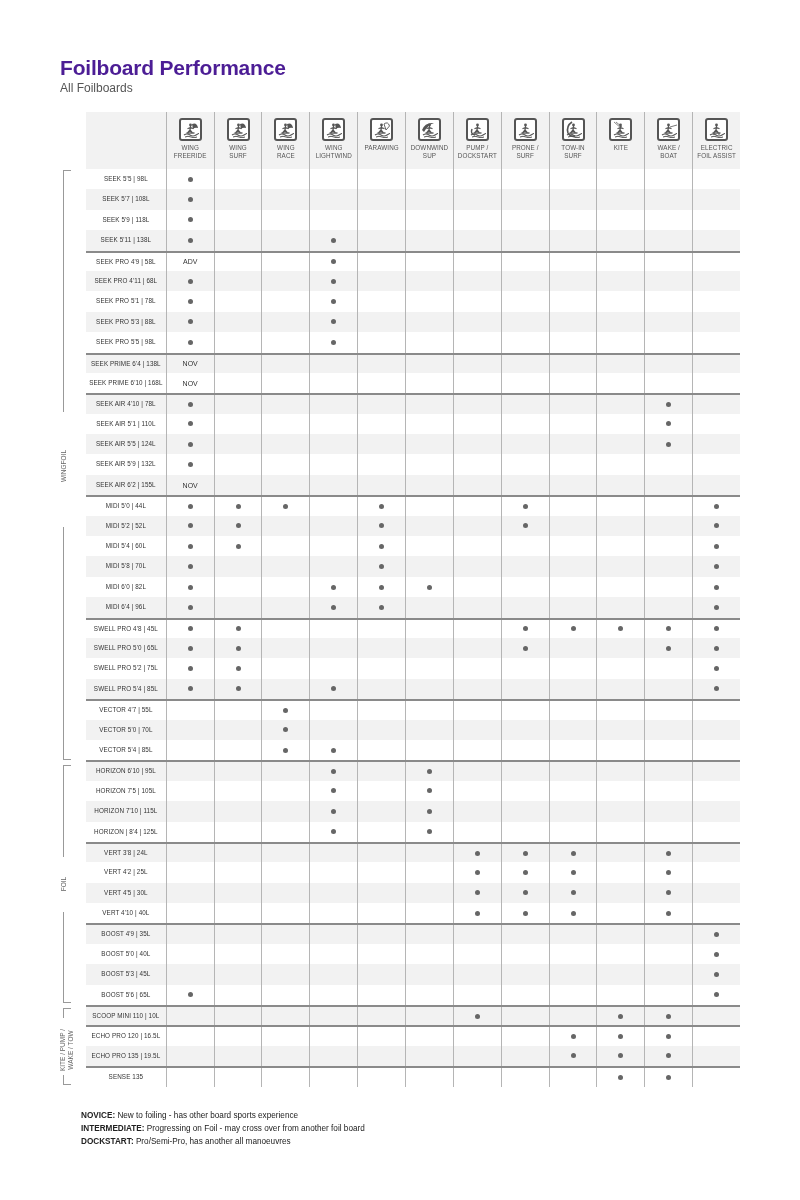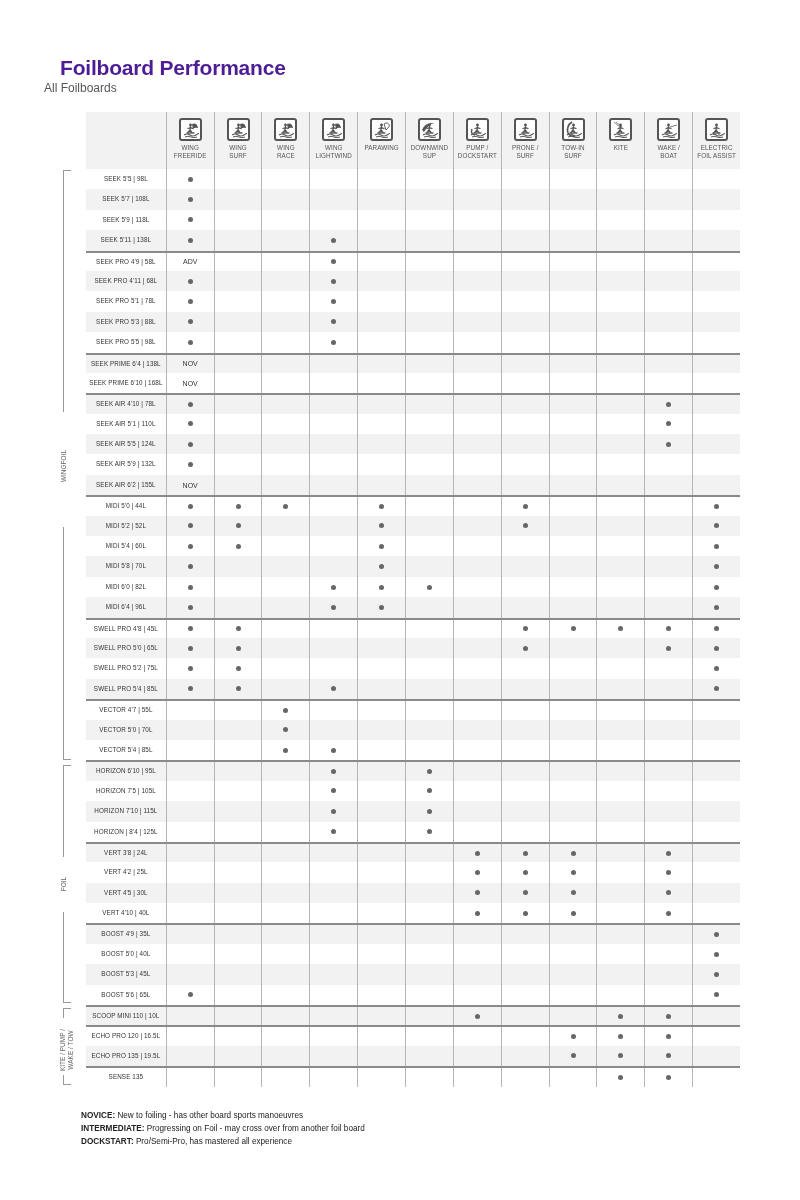--- a/index.html
+++ b/index.html
@@ -1,19 +1,19 @@
 <!DOCTYPE html>
 <html><head>
 <meta charset="utf-8">
 <style>
   * { box-sizing: border-box; margin: 0; padding: 0; }
   html, body { width: 800px; height: 1200px; background: #ffffff; overflow: hidden; }
   body { position: relative; font-family: "Liberation Sans", sans-serif; color: #222; }
   .title { position: absolute; left: 60px; top: 56px; font-size: 21px; font-weight: bold; color: #4c1d95; letter-spacing: -0.2px; }
-  .subtitle { position: absolute; left: 44px; top: 81px; font-size: 12px; color: #555; }
+  .subtitle { position: absolute; left: 60px; top: 81px; font-size: 12px; color: #555; }
 
   .table { position: absolute; left: 86px; top: 112px; width: 654px; }
   .hdr { position: relative; height: 57px; background: #f2f2f2; display: flex; }
   .hdr .labelcell { width: 80px; height: 100%; }
   .hdr .col { width: 48px; height: 100%; border-left: 1px solid #b5b5b5; display: flex; flex-direction: column; align-items: center; padding-top: 6px; }
   .hdr .col .icon { width: 23px; height: 23px; border: 2px solid #555; border-radius: 3px; background: #fff; display: flex; align-items: center; justify-content: center; }
   .hdr .col .icon svg { width: 17px; height: 17px; }
   .hdr .col .clabel { margin-top: 3px; font-size: 6.3px; line-height: 7.5px; color: #555; text-align: center; text-transform: uppercase; white-space: pre-line; letter-spacing: 0.1px; }
 
   .row { position: relative; height: 20.4px; display: flex; }
@@ -1124,16 +1124,16 @@
         </div>
         <div class="cell">
           <span class="dot"></span>
         </div>
         <div class="cell"></div>
       </div>
     </div>
 </div>
 
 <div class="legend" id="legend">
-    <div><b>NOVICE:</b><span> New to foiling - has other board sports manoeuvres</span></div>
+    <div><b>NOVICE:</b><span> New to foiling - has other board sports experience</span></div>
     <div><b>INTERMEDIATE:</b><span> Progressing on Foil - may cross over from another foil board</span></div>
-    <div><b>DOCKSTART:</b><span> Pro/Semi-Pro, has mastered all experience</span></div>
+    <div><b>DOCKSTART:</b><span> Pro/Semi-Pro, has another all manoeuvres</span></div>
   </div>
 
 </body></html>

